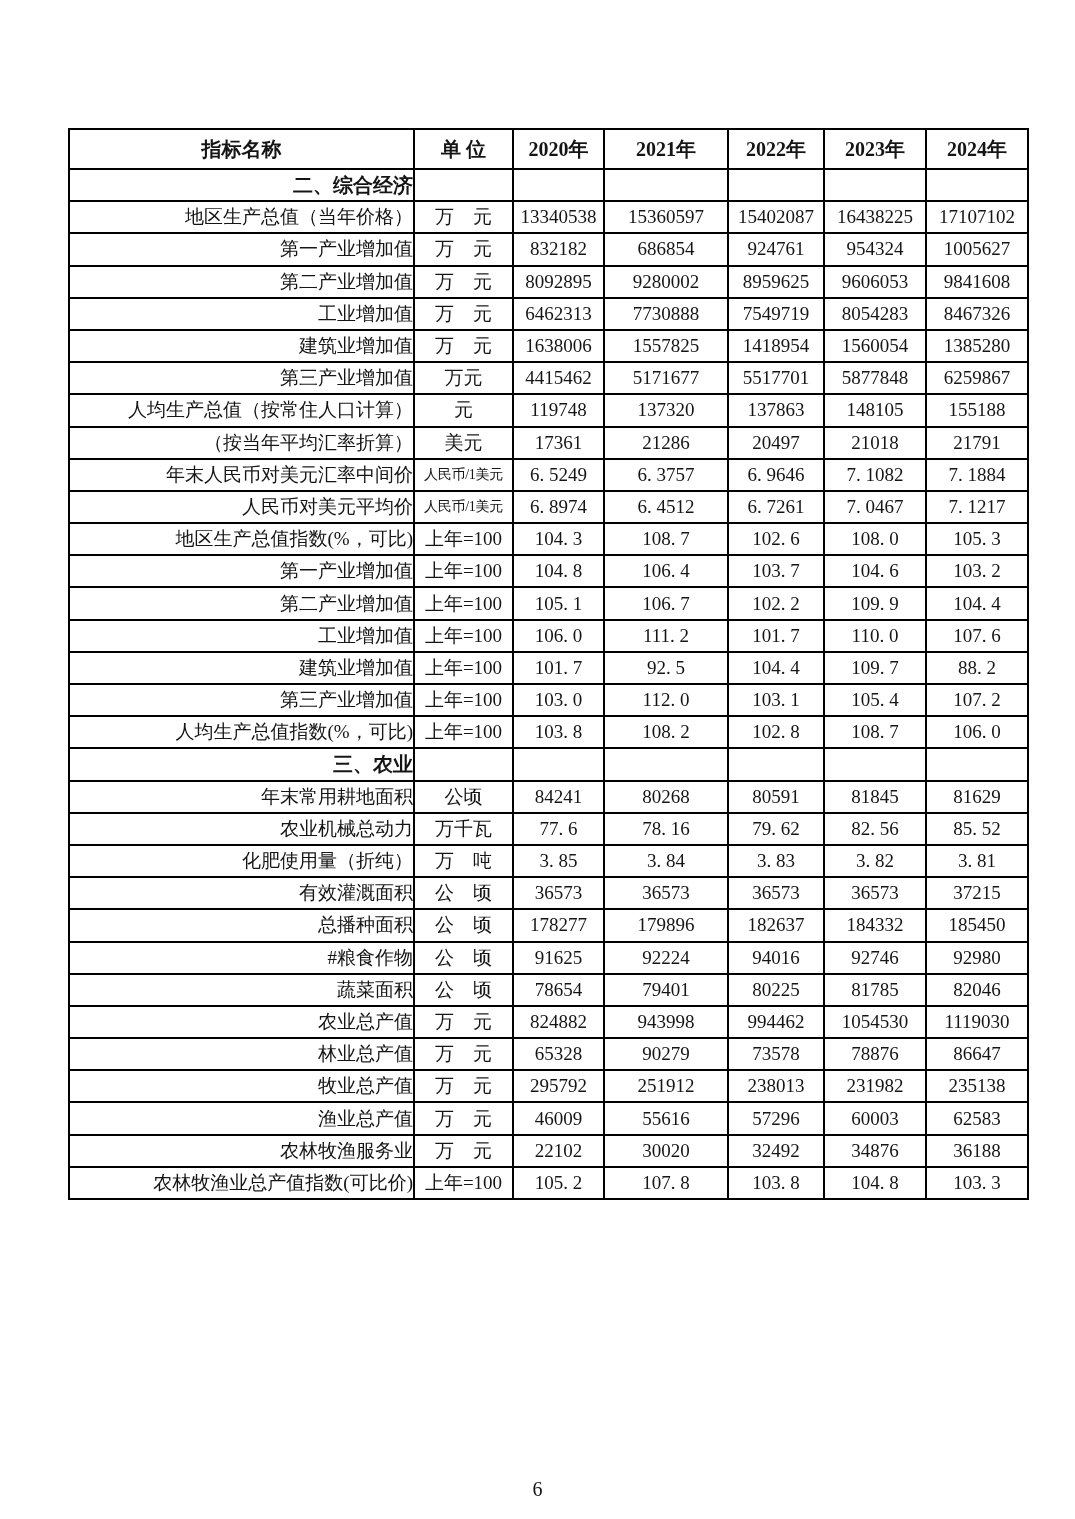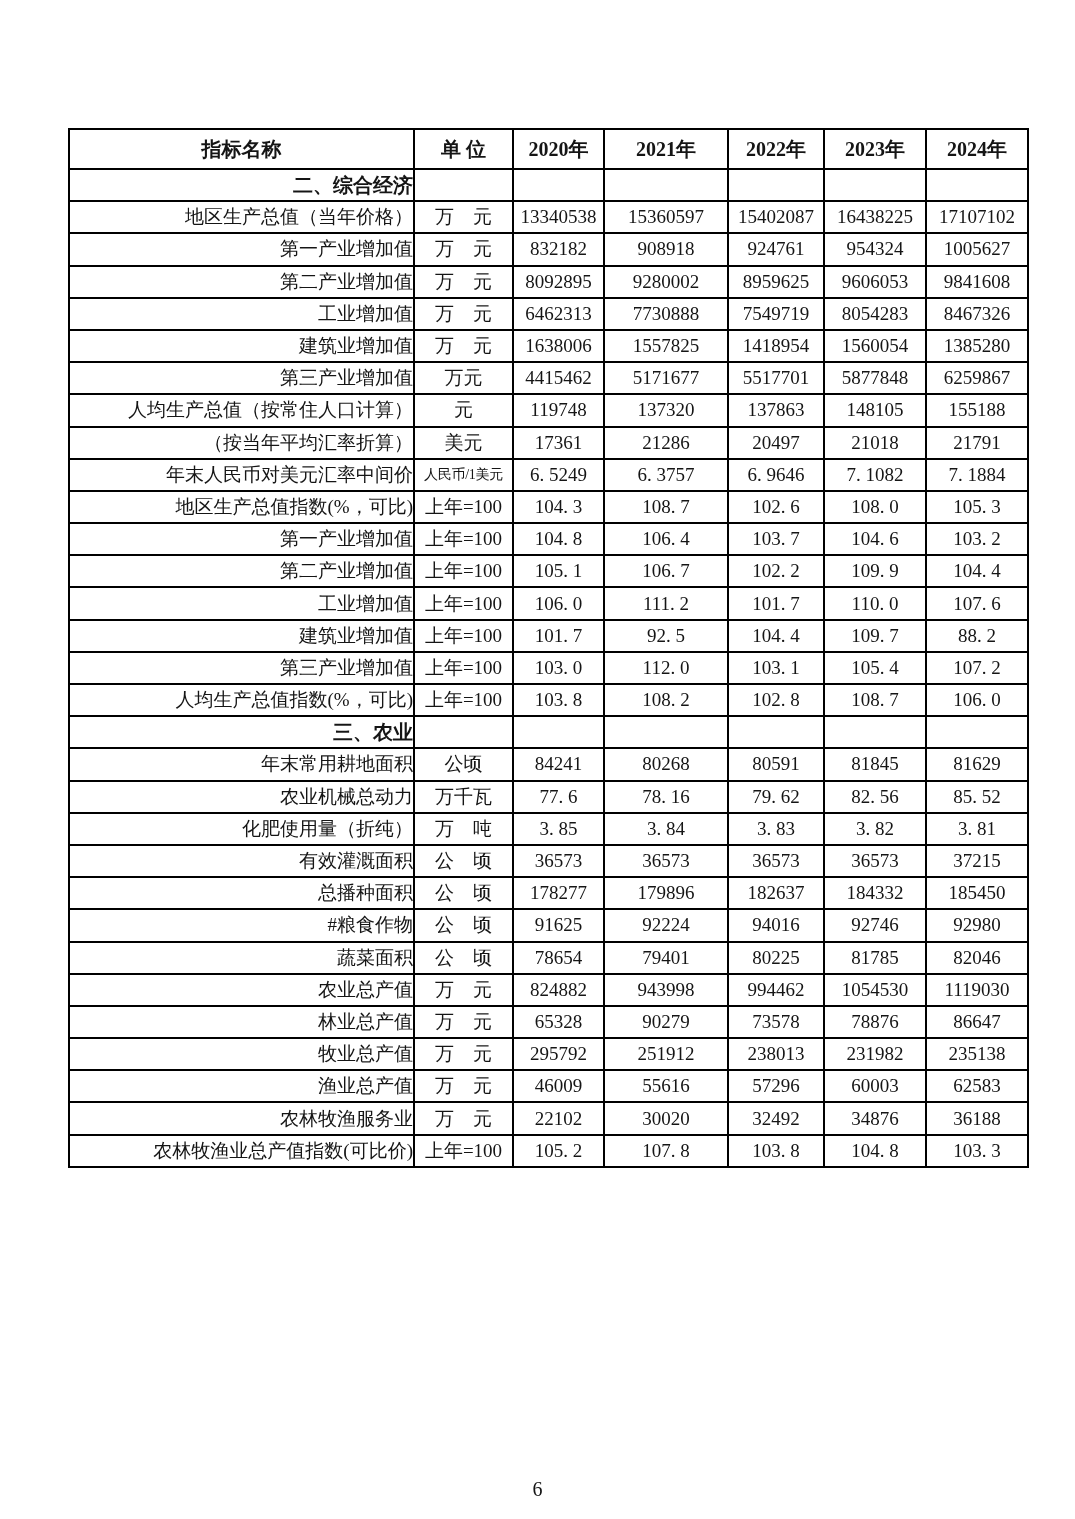--- a/index.html
+++ b/index.html
@@ -114,21 +114,21 @@
           <td class="val">13340538</td>
           <td class="val">15360597</td>
           <td class="val">15402087</td>
           <td class="val">16438225</td>
           <td class="val">17107102</td>
         </tr>
         <tr>
           <td class="name indent-1">第一产业增加值</td>
           <td class="unit">万　元</td>
           <td class="val">832182</td>
-          <td class="val">908918</td>
+          <td class="val">686854</td>
           <td class="val">924761</td>
           <td class="val">954324</td>
           <td class="val">1005627</td>
         </tr>
         <tr>
           <td class="name indent-1">第二产业增加值</td>
           <td class="unit">万　元</td>
           <td class="val">8092895</td>
           <td class="val">9280002</td>
           <td class="val">8959625</td>
@@ -183,20 +183,29 @@
         <tr>
           <td class="name">年末人民币对美元汇率中间价</td>
           <td class="unit small">人民币/1美元</td>
           <td class="val">6. 5249</td>
           <td class="val">6. 3757</td>
           <td class="val">6. 9646</td>
           <td class="val">7. 1082</td>
           <td class="val">7. 1884</td>
         </tr>
         <tr>
+          <td class="name">人民币对美元平均价</td>
+          <td class="unit small">人民币/1美元</td>
+          <td class="val">6. 8974</td>
+          <td class="val">6. 4512</td>
+          <td class="val">6. 7261</td>
+          <td class="val">7. 0467</td>
+          <td class="val">7. 1217</td>
+        </tr>
+        <tr>
           <td class="name">地区生产总值指数(%，可比)</td>
           <td class="unit">上年=100</td>
           <td class="val">104. 3</td>
           <td class="val">108. 7</td>
           <td class="val">102. 6</td>
           <td class="val">108. 0</td>
           <td class="val">105. 3</td>
         </tr>
         <tr>
           <td class="name indent-1">第一产业增加值</td>

